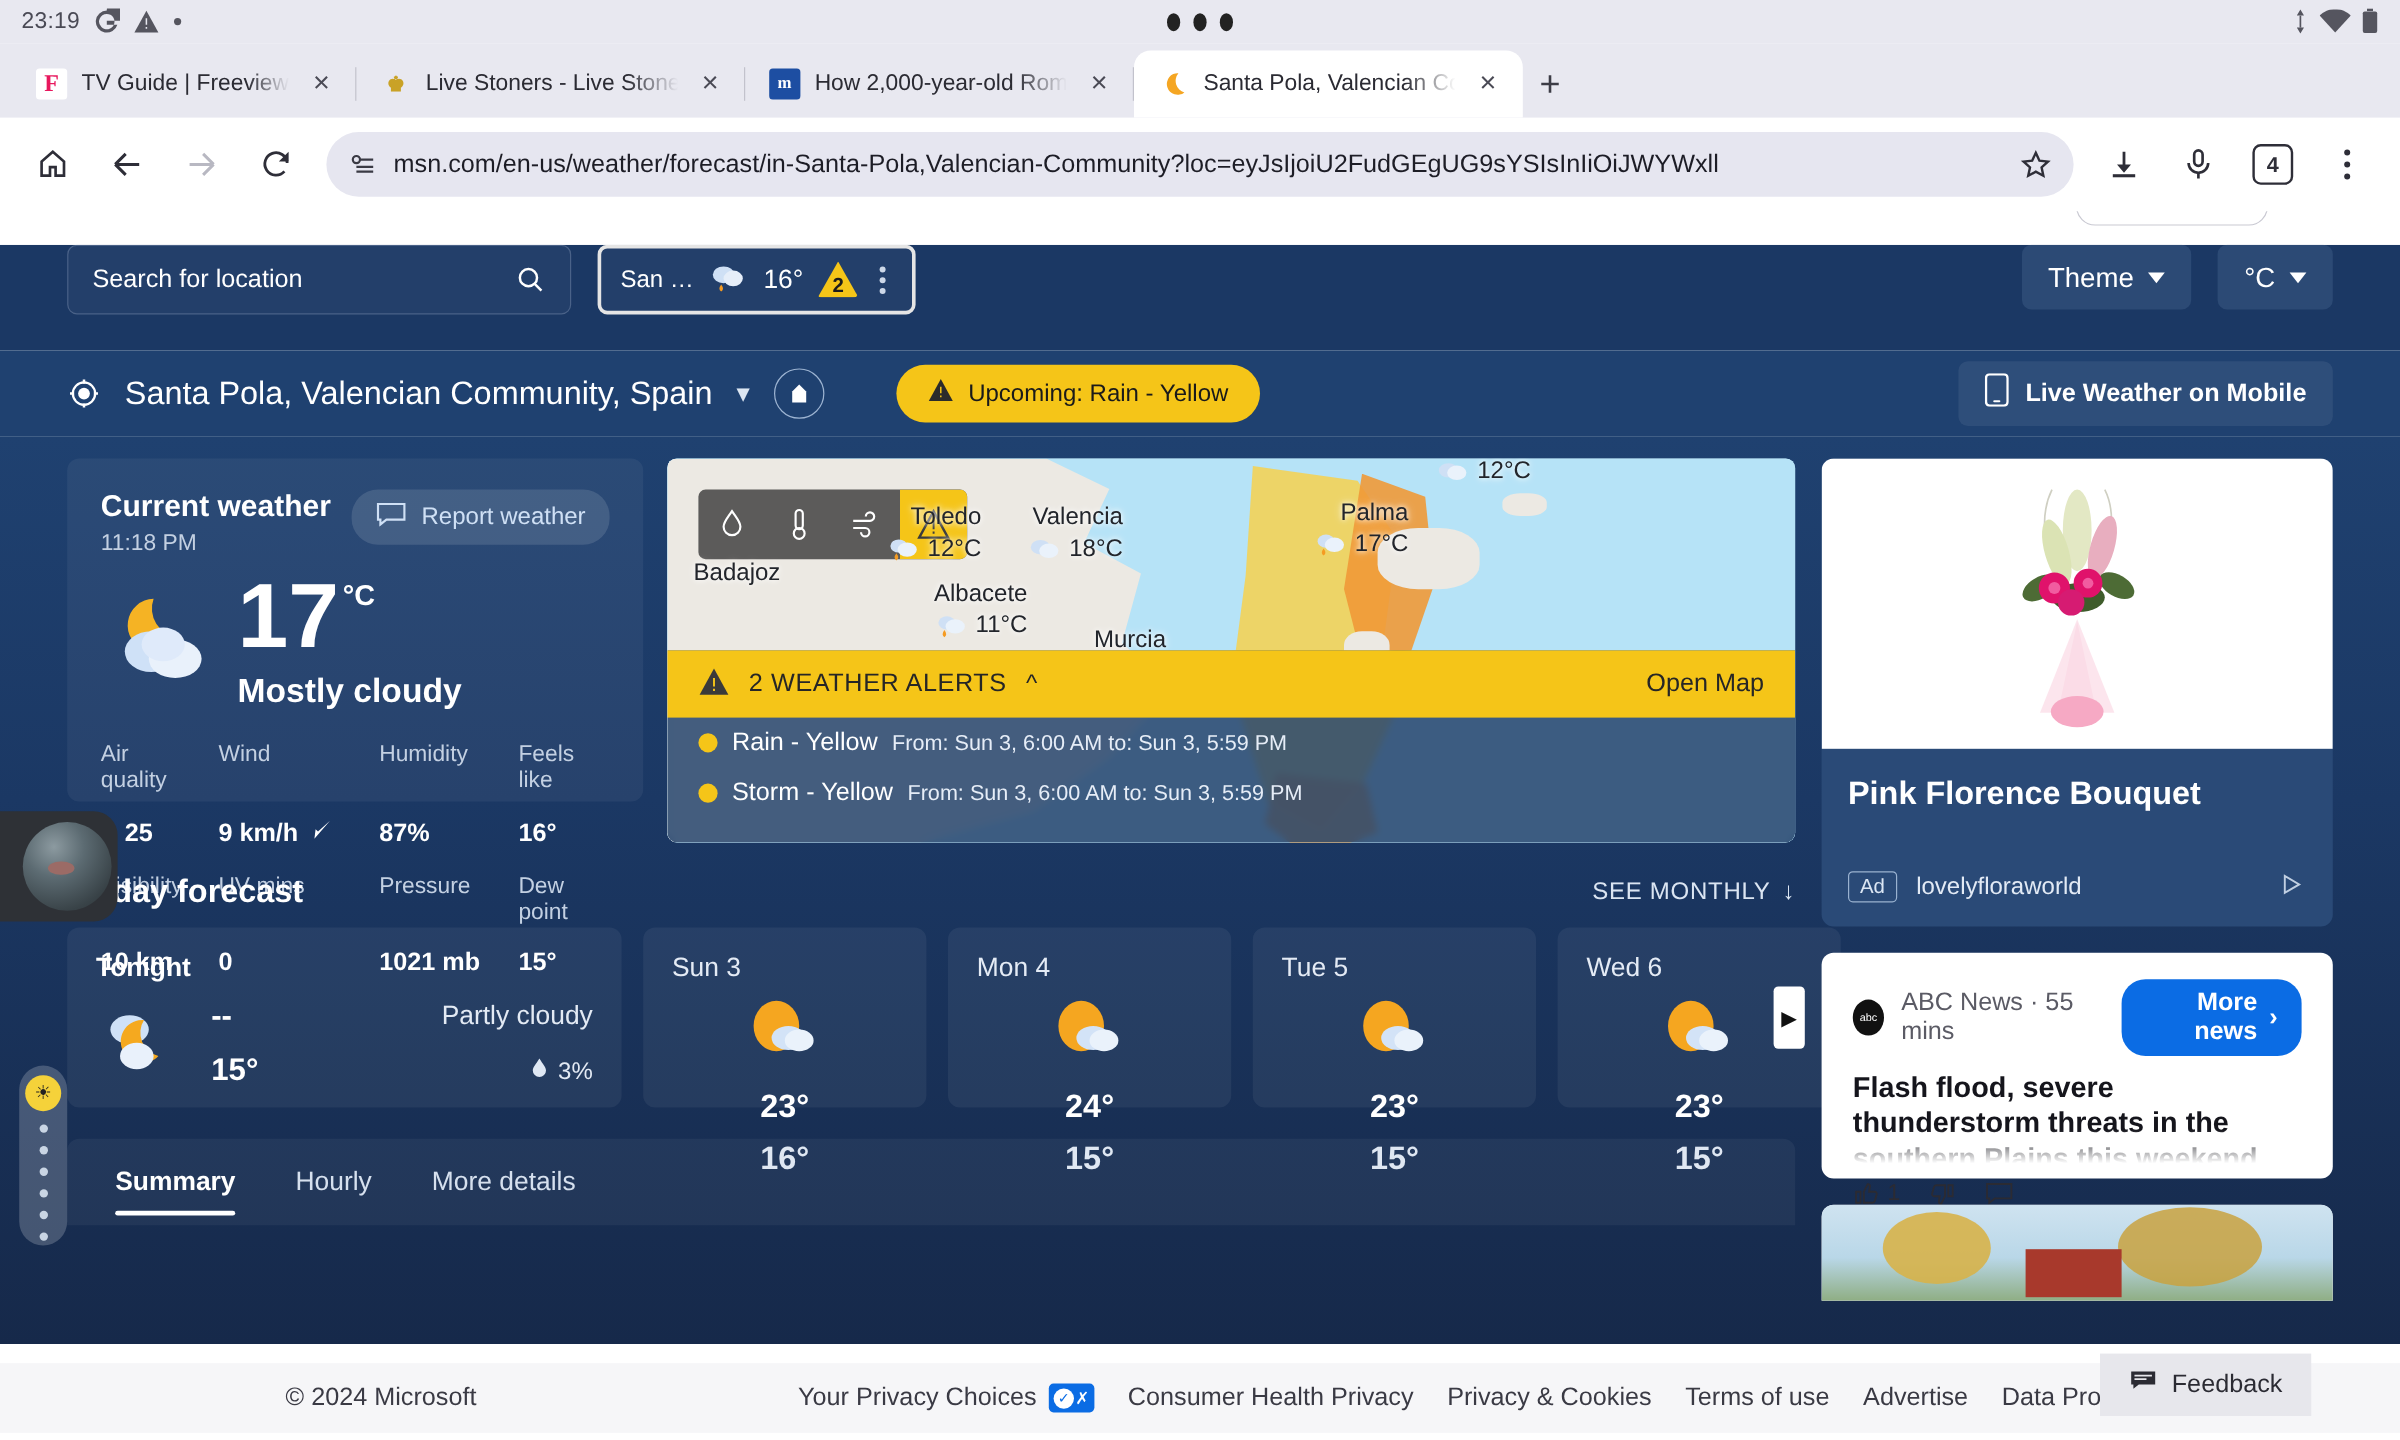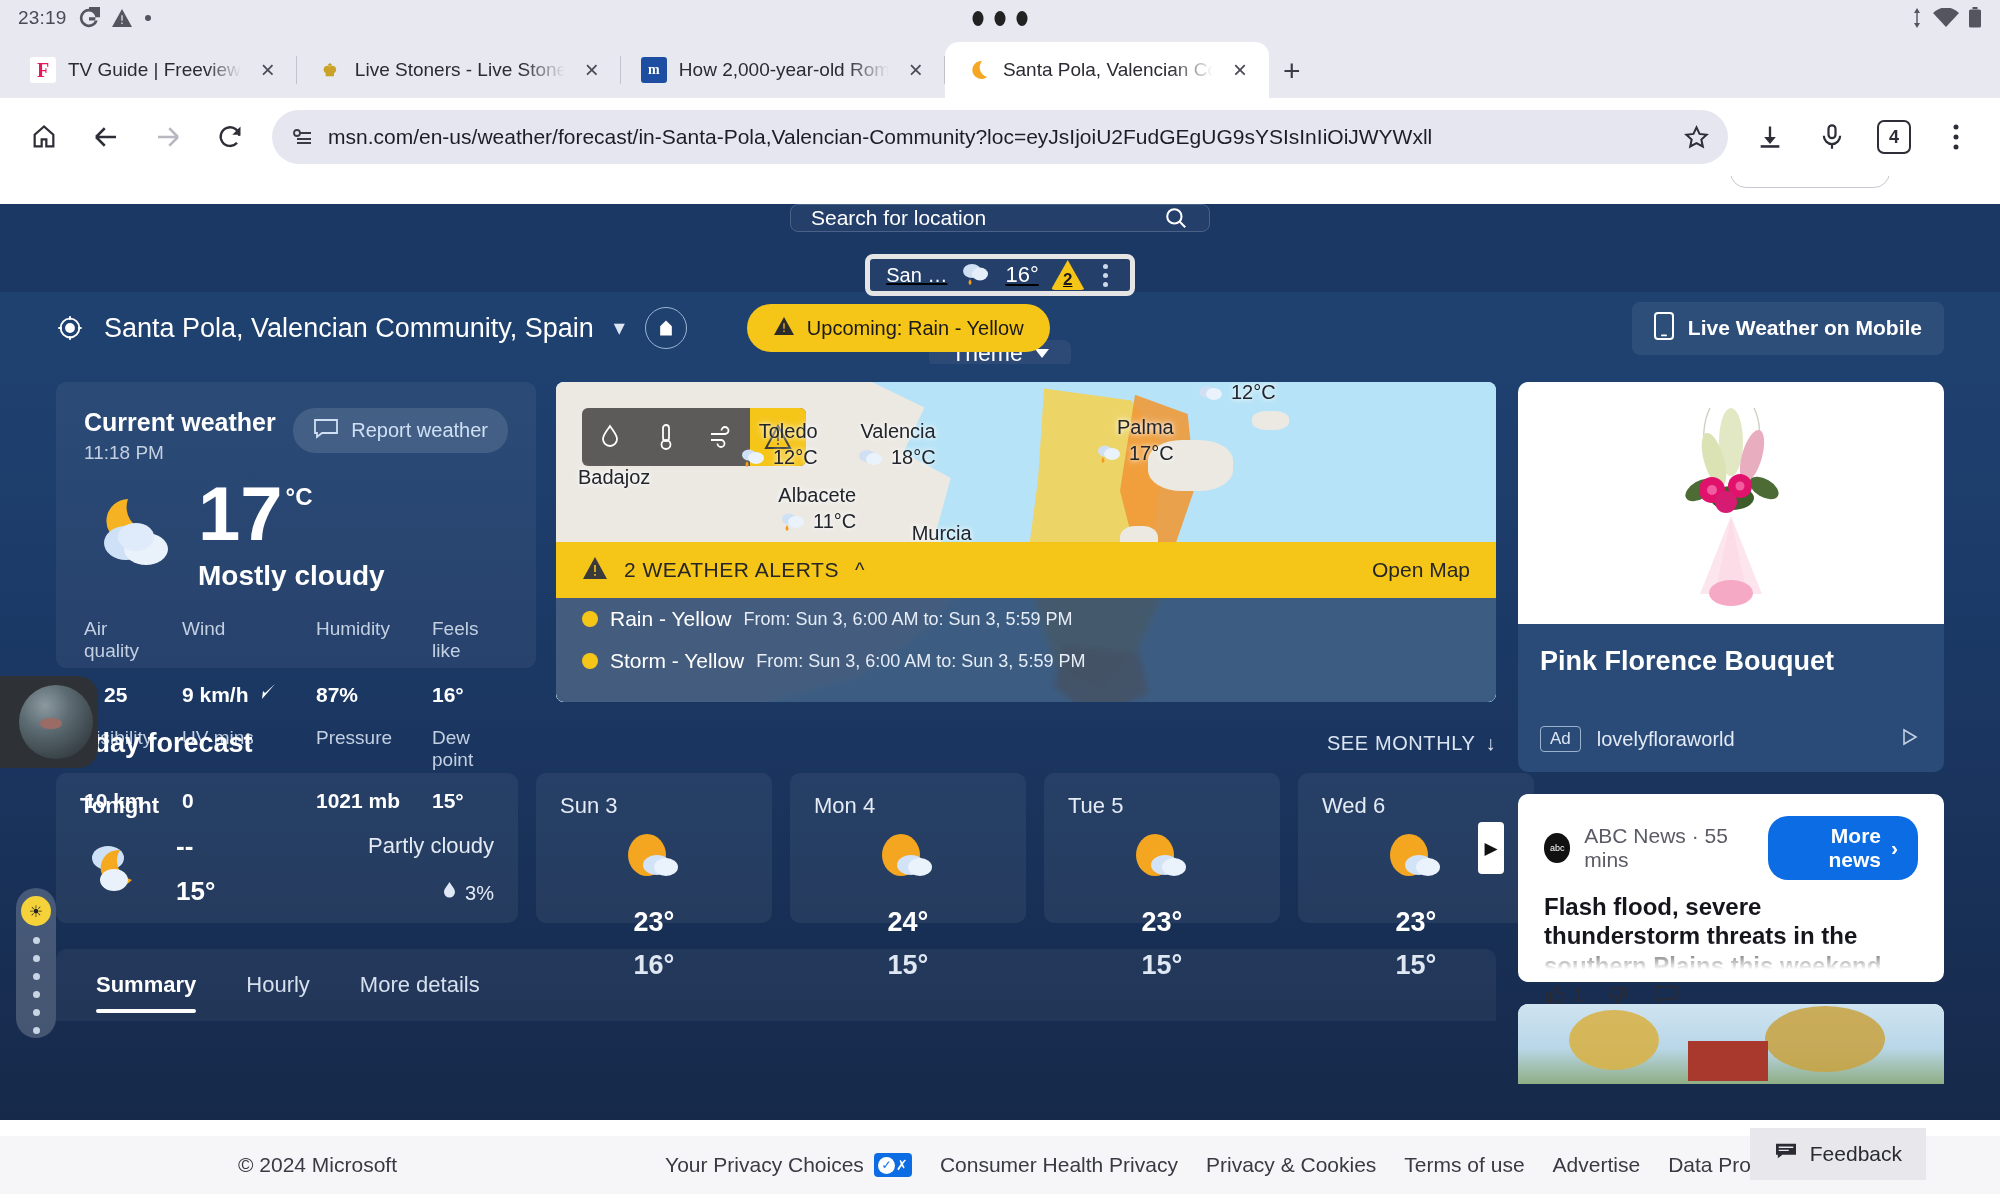--- a/index.html
+++ b/index.html
@@ -92,34 +92,33 @@
   .page { position: relative; height: 1024px; background: #fff;
     overflow: hidden; }
   .white-gap { height: 28px; background: #fff; position: relative; }
   .ghost-pill {
     position: absolute; right: 110px; top: -14px; width: 160px; height: 26px;
     border: 1px solid #c9c9d2; border-radius: 0 0 16px 16px; background: #fff;
   }
 
   
   .msn-header {
-    background: #1b3864; height: 88px; display: flex; align-items: center;
-    padding: 0 23px; gap: 22px; flex-direction: column;
+    background: #1b3864; height: 88px; display: flex; align-items: flex-start;
+    padding: 0 56px; gap: 22px;
   }
   .search-box {
     width: 420px; height: 58px; border: 1px solid #4a6288; border-radius: 8px;
     display: flex; align-items: center; padding: 0 20px;
     background: rgba(255,255,255,.04);
   }
   .search-box .ph { flex: 1; font-size: 21px; color: #ffffff; }
   .loc-chip {
-    height: 58px; border: 5px solid #e5e5e5; border-radius: 8px;
+    height: 58px; border: 3px solid #e5e5e5; border-radius: 8px;
     display: flex; align-items: center; padding: 0 16px; gap: 12px;
     background: rgba(255,255,255,.04);
-    text-decoration: underline;
   }
   .loc-chip .nm { font-size: 20px; color: #fff; }
   .loc-chip .tmp { font-size: 22px; color: #fff; }
   .alert-tri {
     width: 34px; height: 30px; position: relative;
     display: flex; align-items: flex-end; justify-content: center;
   }
   .alert-tri .tri {
     position: absolute; inset: 0;
     background: #f5c518;

